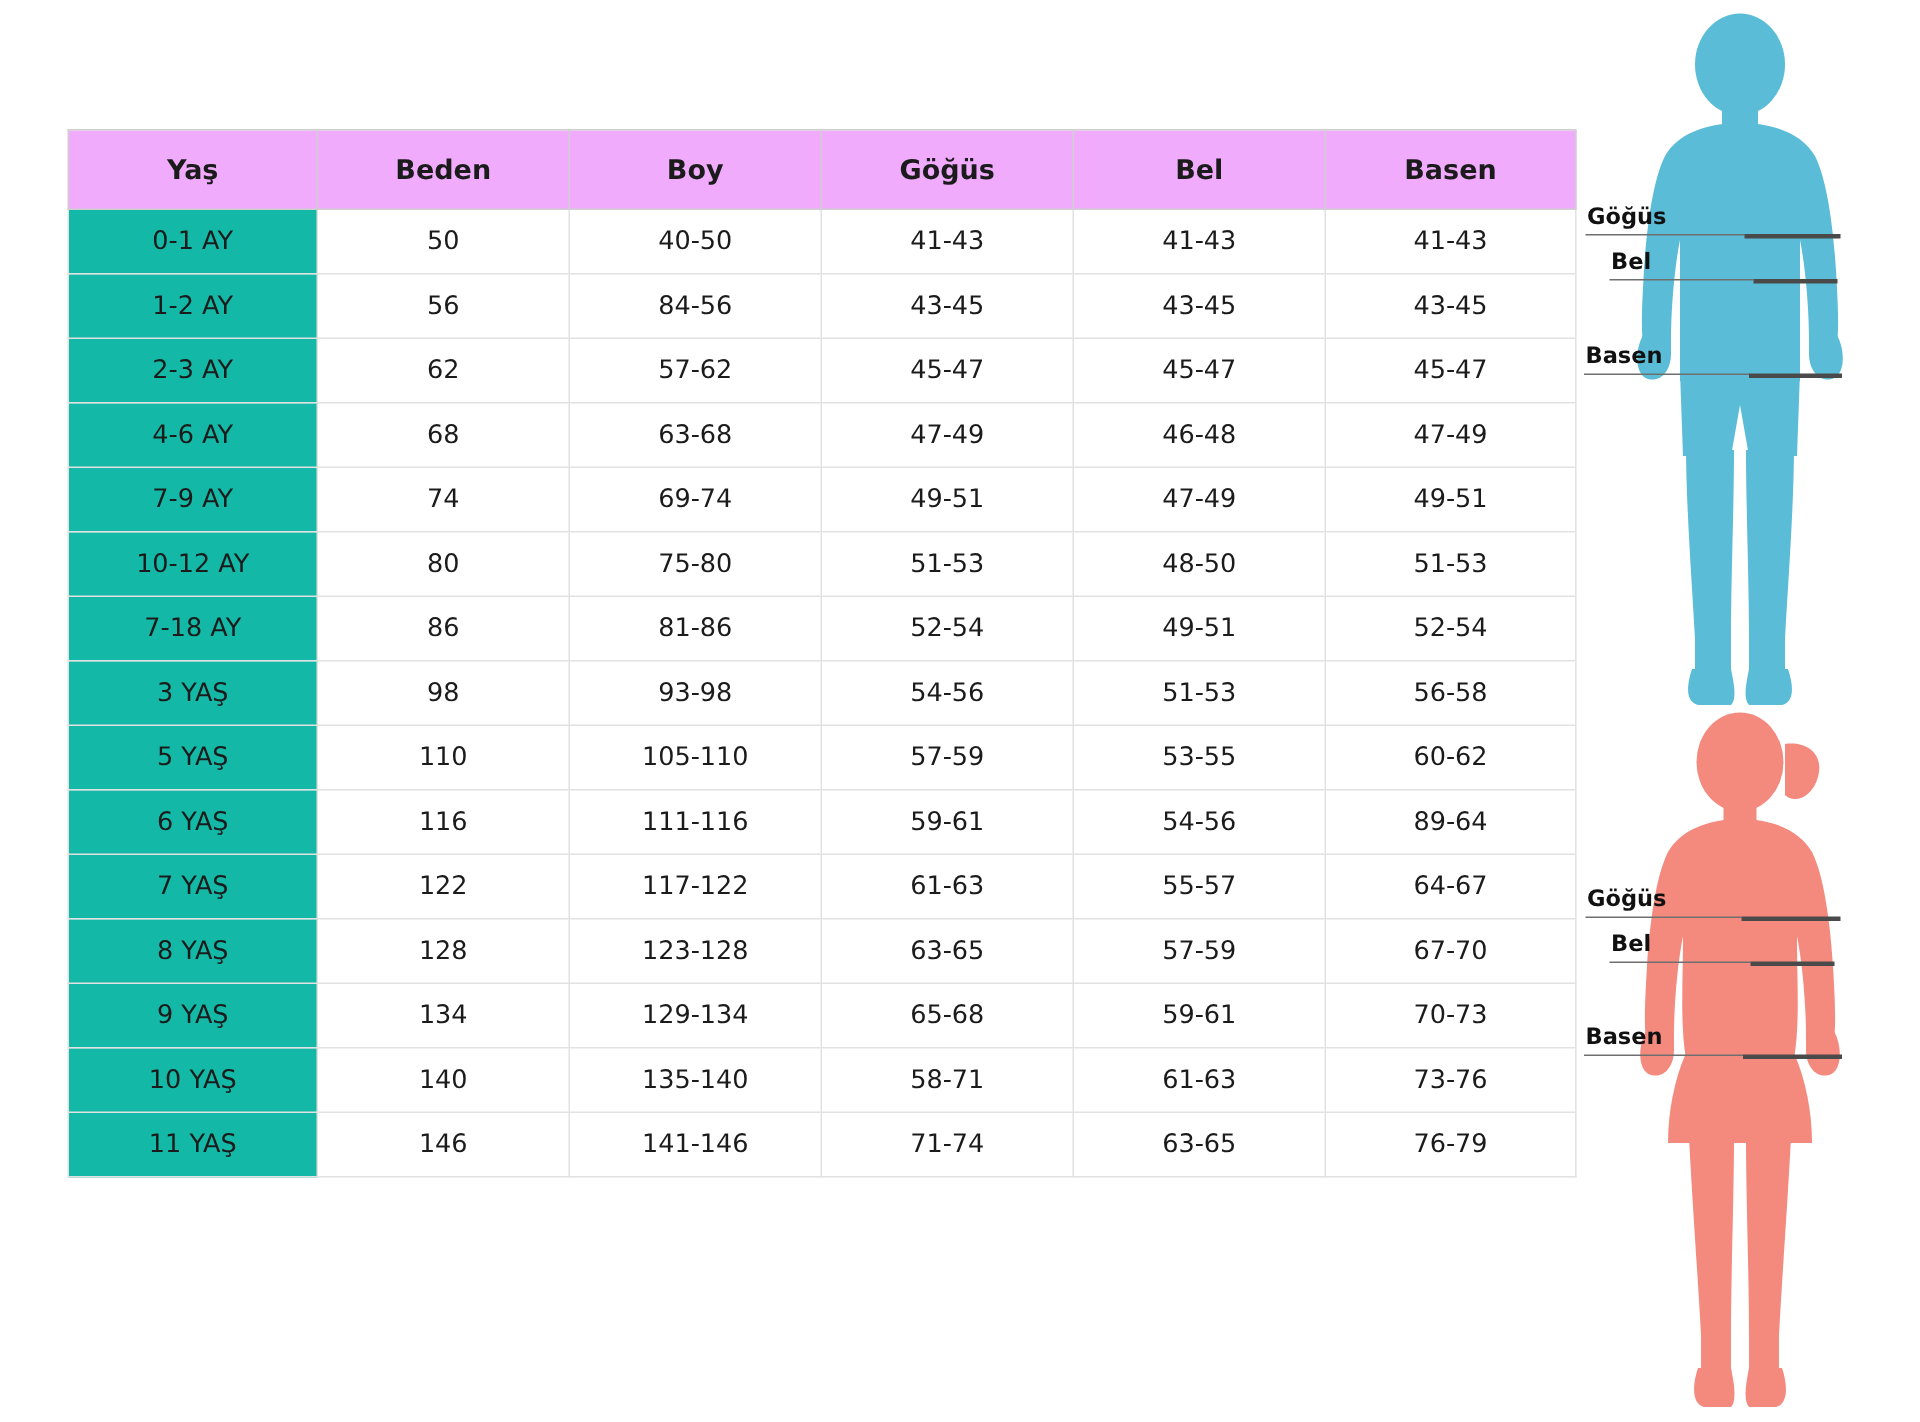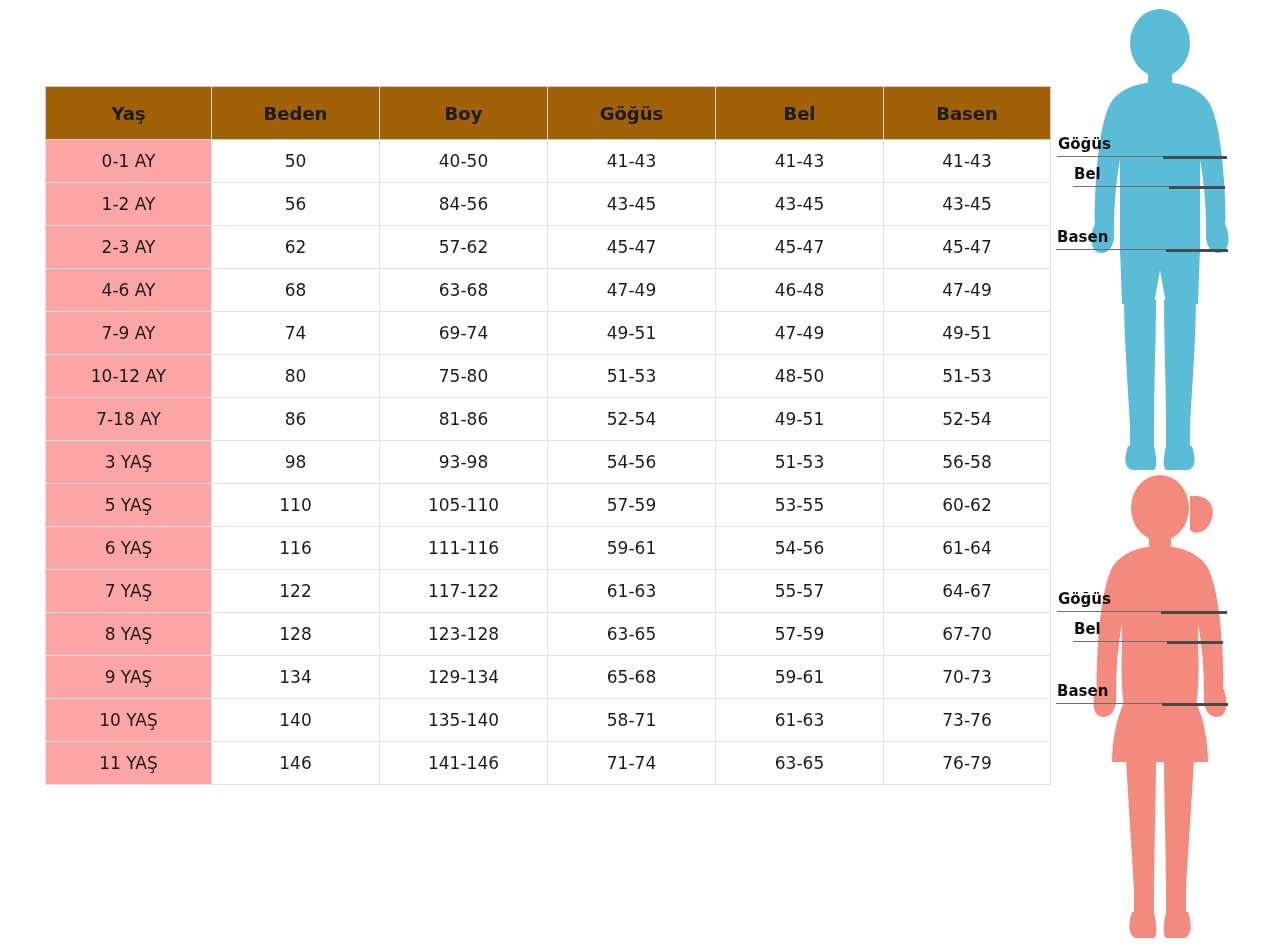--- a/index.html
+++ b/index.html
@@ -36,31 +36,31 @@
   table.size-table td {
     border: 1px solid #e2e2e2;
     text-align: center;
     font-size: 17px;
     color: #1b1b1b;
     height: 42px;
     padding: 0;
     font-weight: normal;
   }
   table.size-table thead th {
-    background: #a16207;
+    background: #f0abfc;
     font-weight: bold;
     font-size: 18px;
     height: 52px;
     border: 1px solid #cfcfcf;
   }
   table.size-table tbody td {
     background: #ffffff;
   }
   table.size-table tbody td.col-age {
-    background: #fca5a5;
+    background: #14b8a6;
   }
   table.size-table col.c0 { width: 166px; }
   table.size-table col.c1 { width: 168px; }
   table.size-table col.c2 { width: 168px; }
   table.size-table col.c3 { width: 168px; }
   table.size-table col.c4 { width: 168px; }
   table.size-table col.c5 { width: 167px; }
 
   
   .figures {
@@ -226,21 +226,21 @@
             <td>57-59</td>
             <td>53-55</td>
             <td>60-62</td>
           </tr>
           <tr>
             <td class="col-age">6 YAŞ</td>
             <td>116</td>
             <td>111-116</td>
             <td>59-61</td>
             <td>54-56</td>
-            <td>61-64</td>
+            <td>89-64</td>
           </tr>
           <tr>
             <td class="col-age">7 YAŞ</td>
             <td>122</td>
             <td>117-122</td>
             <td>61-63</td>
             <td>55-57</td>
             <td>64-67</td>
           </tr>
           <tr>

